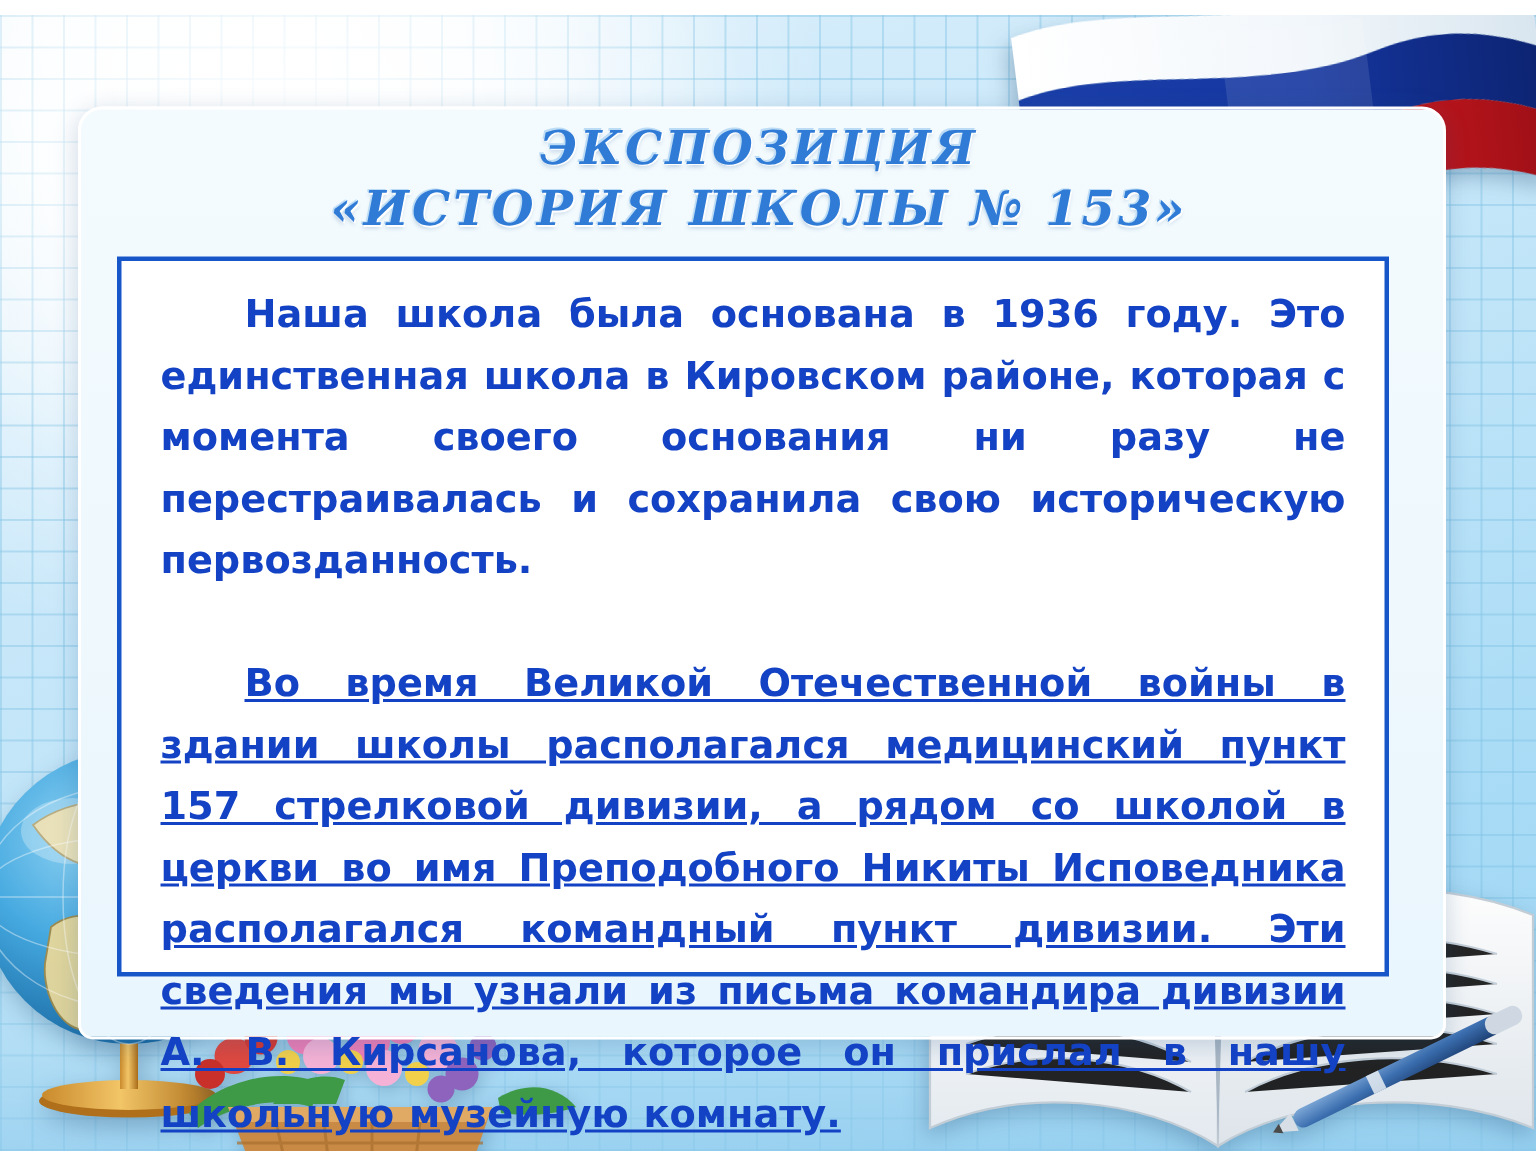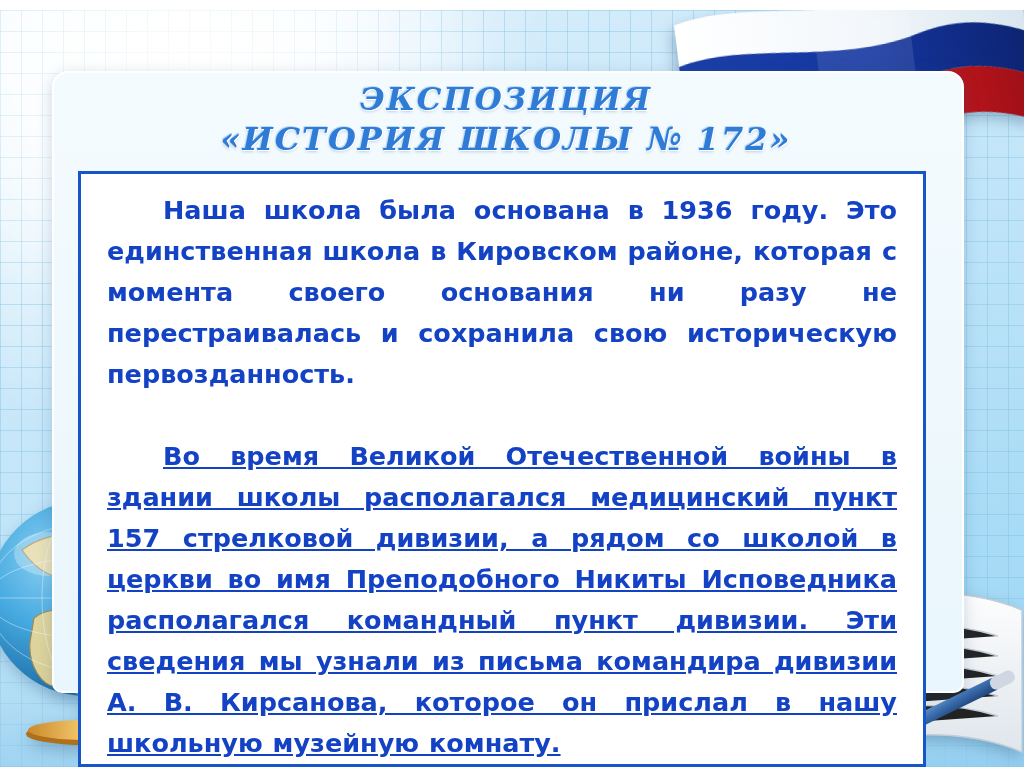--- a/index.html
+++ b/index.html
@@ -131,21 +131,21 @@
     font-size: 32px;
     margin-top: 4px;
   }
 
   
   .textbox {
     position: absolute;
     left: 78px;
     top: 161px;
     width: 848px;
-    height: 596px;
+    height: 480px;
     background: #ffffff;
     border: 3px solid #1656c8;
     box-sizing: border-box;
     padding: 16px 26px 10px 26px;
   }
   .para {
     margin: 0;
     color: #1342c4;
     font-family: "DejaVu Sans", "Liberation Sans", sans-serif;
     font-weight: bold;
@@ -312,21 +312,21 @@
       <polygon points="244,142 228,148.5 244,155" fill="#d8dee6"></polygon>
       <polygon points="234,145 228,148.5 234,152" fill="#4a4a4a"></polygon>
       <rect x="300" y="142" width="9" height="13" fill="#e8edf2" opacity="0.85"></rect>
     </g>
   </svg>
 
   <div class="panel"></div>
 
   <div class="title-block">
     <div class="title-line">ЭКСПОЗИЦИЯ</div>
-    <div class="title-line second">«ИСТОРИЯ ШКОЛЫ № 172»</div>
+    <div class="title-line second">«ИСТОРИЯ ШКОЛЫ № 153»</div>
   </div>
 
   <div class="textbox">
     <p class="para">Наша школа была основана в 1936 году. Это единственная школа в Кировском районе, которая с момента своего основания ни разу не перестраивалась и сохранила свою историческую первозданность.</p>
     <p class="para second">Во время Великой Отечественной войны в здании школы располагался медицинский пункт 157 стрелковой дивизии, а рядом со школой в церкви во имя Преподобного Никиты Исповедника располагался командный пункт дивизии. Эти сведения мы узнали из письма командира дивизии А. В. Кирсанова, которое он прислал в нашу школьную музейную комнату.</p>
   </div>
 
 </div>
 
 </body></html>

